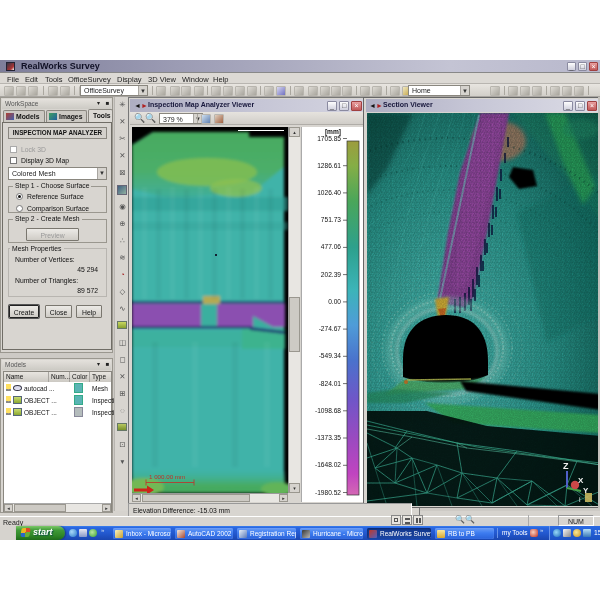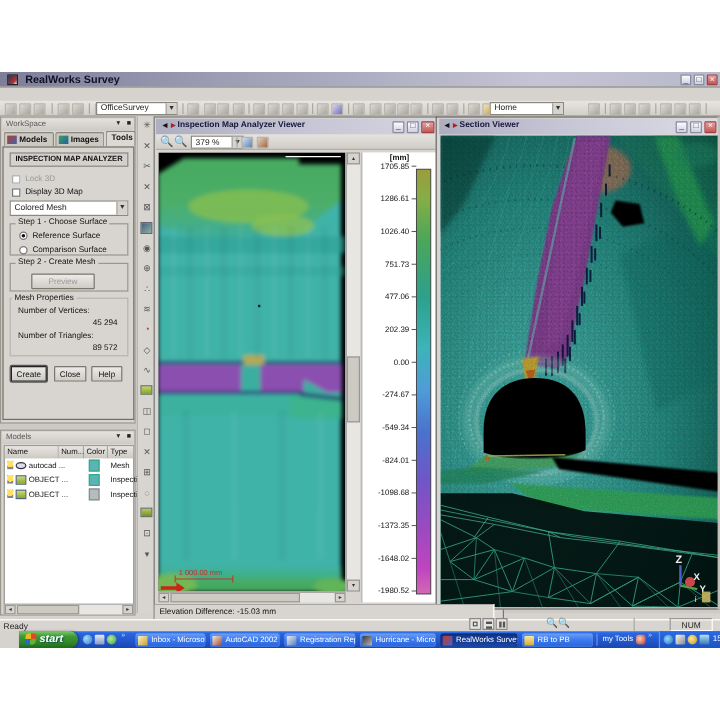--- a/index.html
+++ b/index.html
@@ -50,20 +50,30 @@
 <div id="shot">
 
   <div class="abs" id="titlebar">
     <div class="abs ticon"></div>
     <div class="abs ttext">RealWorks Survey</div>
     <div class="abs winbtn" style="left:567px;">_</div>
     <div class="abs winbtn" style="left:578px;">□</div>
     <div class="abs winbtn close" style="left:589px;">×</div>
   </div>
 
+  <div class="abs" id="menubar">
+    <span style="left:7px;">File</span>
+      <span style="left:25px;">Edit</span>
+      <span style="left:45px;">Tools</span>
+    <span style="left:68px;">OfficeSurvey</span>
+      <span style="left:117px;">Display</span>
+      <span style="left:148px;">3D View</span>
+    <span style="left:182px;">Window</span>
+      <span style="left:213px;">Help</span>
+  </div>
 
   <div class="abs" id="toolbar">
     <div class="abs tbi" style="left:4px;"></div>
     <div class="abs tbi" style="left:16px;"></div>
     <div class="abs tbi" style="left:28px;"></div>
     <div class="abs tsep" style="left:43px;"></div>
     <div class="abs tbi" style="left:48px;"></div>
     <div class="abs tbi" style="left:60px;"></div>
     <div class="abs tsep" style="left:74px;"></div>
     <div class="abs tbi" style="left:79px;"></div>

